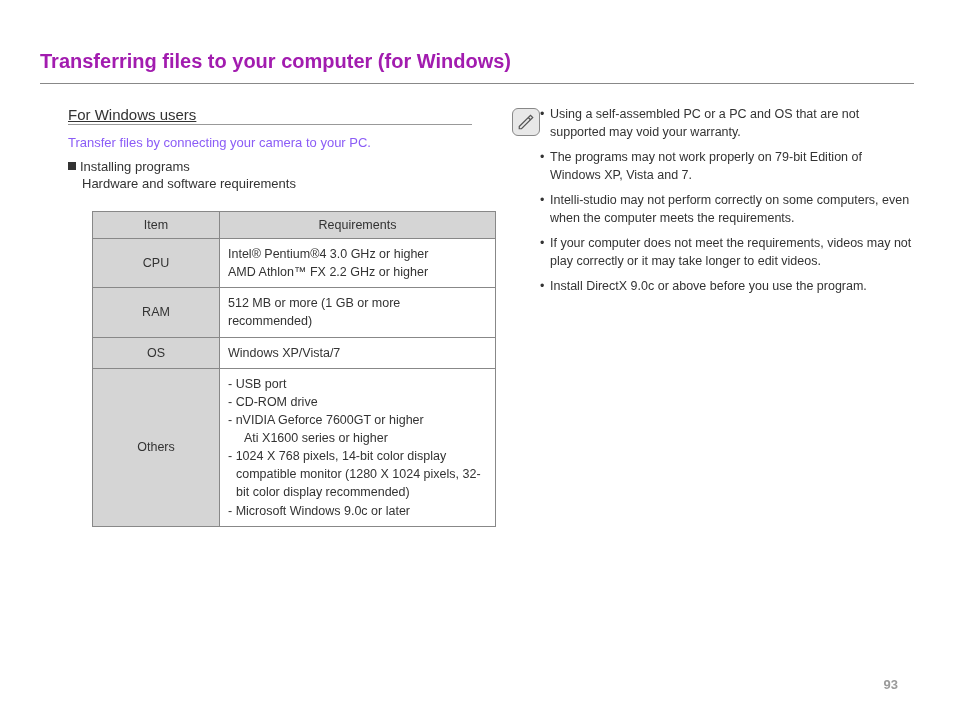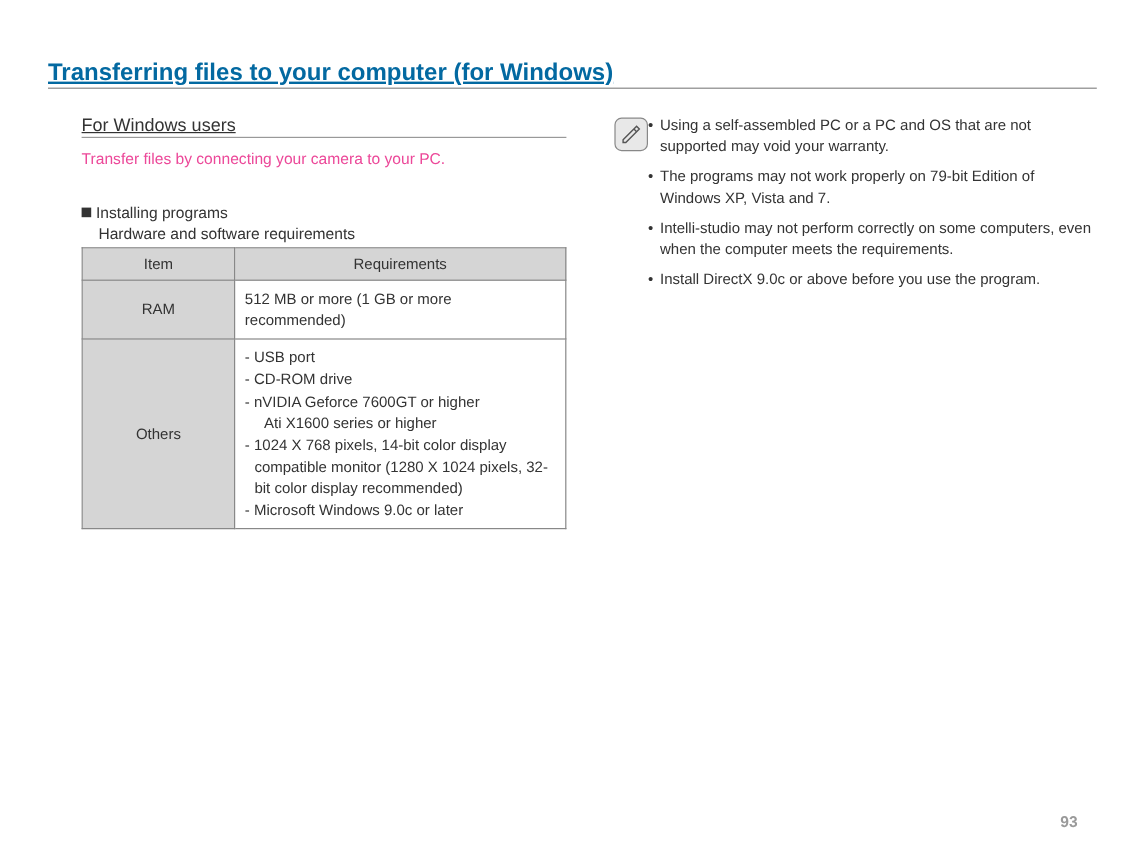--- a/index.html
+++ b/index.html
@@ -11,25 +11,24 @@
     background: #ffffff;
     color: #3a3a3a;
     position: relative;
   }
   .page {
     padding: 50px 40px 0 40px;
   }
   .page-title {
     font-size: 20px;
     font-weight: bold;
-    color: #0369a1;
+    color: #a21caf;
     border-bottom: 1px solid #888;
-    padding-bottom: 0;
+    padding-bottom: 10px;
     margin-bottom: 22px;
-    text-decoration: underline;
   }
   .columns {
     display: flex;
     gap: 40px;
   }
   .left-col {
     width: 404px;
     flex-shrink: 0;
     padding-left: 28px;
   }
@@ -51,46 +50,47 @@
   .section-sub::after {
     content: "";
     position: absolute;
     left: 0;
     right: 0;
     bottom: -2px;
     border-bottom: 1px solid #999;
   }
   .intro {
     font-size: 13px;
-    margin-bottom: 30px;
-    color: #ec4899;
+    margin-bottom: 9px;
+    color: #8b5cf6;
   }
   .install-head {
     font-size: 13px;
     color: #333;
-    margin-bottom: 4px;
+    margin-bottom: 20px;
   }
   .install-head .sq {
     display: inline-block;
     width: 8px;
     height: 8px;
     background: #333;
     margin-right: 4px;
     vertical-align: 1px;
   }
   .install-sub {
     display: block;
     margin-left: 14px;
     margin-top: 2px;
   }
   table.req {
     border-collapse: collapse;
     width: 100%;
     font-size: 12.5px;
     color: #333;
+    margin-left: 24px;
   }
   table.req th, table.req td {
     border: 1px solid #888;
     padding: 6px 8px;
     text-align: left;
     vertical-align: middle;
   }
   table.req th {
     background: #d5d5d5;
     font-weight: normal;
@@ -175,22 +175,31 @@
         <span class="install-sub">Hardware and software requirements</span>
       </div>
 
       <table class="req">
         <tbody>
             <tr>
           <th>Item</th>
           <th>Requirements</th>
         </tr>
         <tr>
+          <td class="label">CPU</td>
+          <td class="value" style="white-space:pre-line;">Intel® Pentium®4 3.0 GHz or higher
+AMD Athlon™ FX 2.2 GHz or higher</td>
+        </tr>
+        <tr>
           <td class="label">RAM</td>
           <td class="value">512 MB or more (1 GB or more recommended)</td>
+        </tr>
+        <tr>
+          <td class="label">OS</td>
+          <td class="value">Windows XP/Vista/7</td>
         </tr>
         <tr>
           <td class="label">Others</td>
           <td class="value">
             <div class="others-list">
               <div>- USB port</div>
               <div>- CD-ROM drive</div>
               <div>- nVIDIA Geforce 7600GT or higher</div>
               <div style="padding-left:16px; text-indent:0;">  Ati X1600 series or higher</div>
               <div>- 1024 X 768 pixels, 14-bit color display compatible monitor (1280 X 1024 pixels, 32-bit color display recommended)</div>
@@ -206,19 +215,20 @@
       <div class="note-icon">
         <svg viewBox="0 0 24 24">
             <path d="M3 18 L18 3 L21 6 L6 21 L3 21 Z"></path>
             <path d="M15 6 L18 9"></path>
           </svg>
       </div>
       <ul class="notes">
         <li>Using a self-assembled  PC or a PC and OS that are not supported may void your warranty.</li>
         <li>The programs may not work properly on 79-bit Edition of Windows XP, Vista and 7.</li>
         <li>Intelli-studio may not perform correctly on some computers, even when the computer meets the requirements.</li>
+        <li>If your computer does not meet the requirements, videos may not play correctly or it may take longer to edit videos.</li>
         <li>Install DirectX 9.0c or above before you use the program.</li>
       </ul>
     </div>
   </div>
 </div>
 
 <div class="page-num">93</div>
 
 </body></html>

